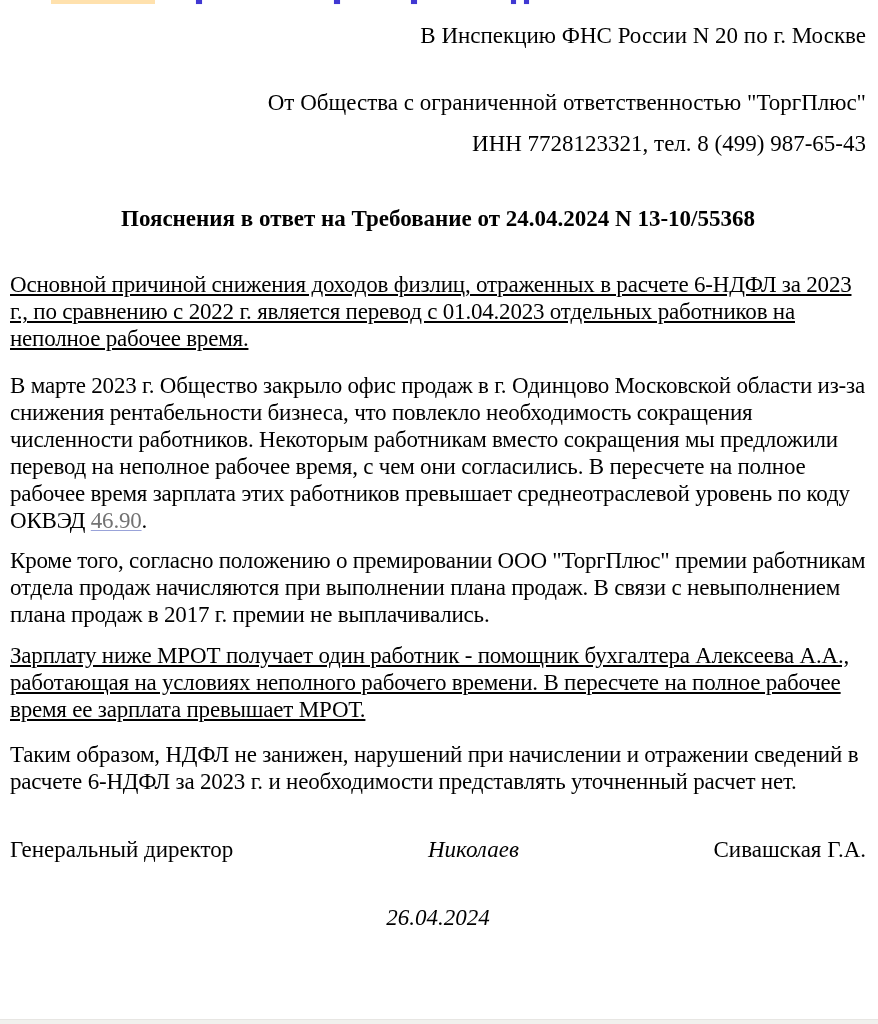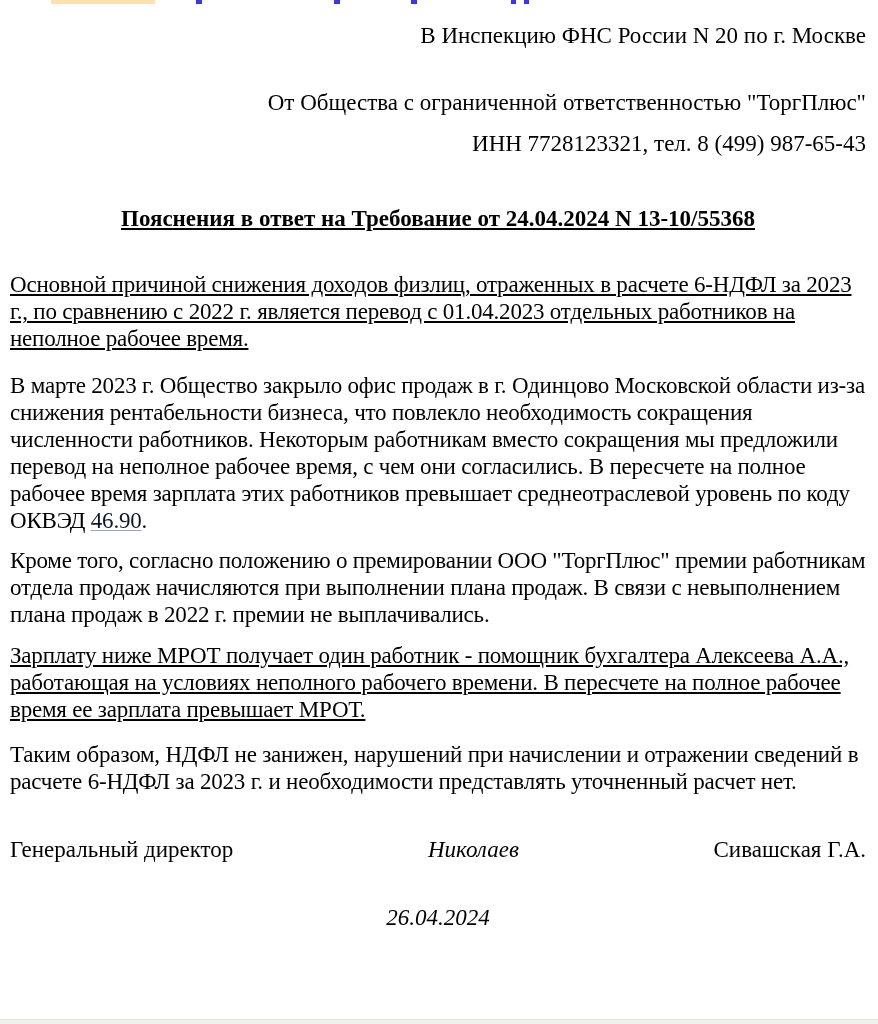--- a/index.html
+++ b/index.html
@@ -27,31 +27,30 @@
   .hdr { text-align: right; }
   .hdr .l2 { margin-top: 8px; }
   .hdr .l3 { margin-top: 40px; }
   .hdr .l4 { margin-top: 14px; }
   .hdr .l5 { margin-top: 14px; }
   
   .title {
     margin-top: 48px;
     text-align: center;
     font-weight: bold;
-    text-decoration: underline;
   }
   
   .p  { text-align: left; letter-spacing: -0.2px; }
   .p1 { margin-top: 39px; text-decoration: underline; }
   .p2 { margin-top: 20px; }
   .p3 { margin-top: 13px; }
   .p4 { margin-top: 14px; text-decoration: underline; }
   .p5 { margin-top: 18px; }
   a.okved {
-    color: #0f172a;
+    color: #737373;
     text-decoration: underline;
     text-decoration-color: #99a3d9;
     text-decoration-thickness: 1px;
     text-underline-offset: 2px;
     cursor: pointer;
     font-family: Liberation Serif, serif;
   }
   
   .sig {
     margin-top: 41px;
@@ -94,21 +93,21 @@
     <div class="l3">От Общества с ограниченной ответственностью "ТоргПлюс"</div>
     <div class="l5">ИНН 7728123321, тел. 8 (499) 987-65-43</div>
   </div>
 
   <div class="title">Пояснения в ответ на Требование от 24.04.2024 N 13-10/55368</div>
 
   <div class="p p1">Основной причиной снижения доходов физлиц, отраженных в расчете 6-НДФЛ за 2023 г., по сравнению с 2022 г. является перевод с 01.04.2023 отдельных работников на неполное рабочее время.</div>
 
   <div class="p p2"><span>В марте 2023 г. Общество закрыло офис продаж в г. Одинцово Московской области из-за снижения рентабельности бизнеса, что повлекло необходимость сокращения численности работников. Некоторым работникам вместо сокращения мы предложили перевод на неполное рабочее время, с чем они согласились. В пересчете на полное рабочее время зарплата этих работников превышает среднеотраслевой уровень по коду ОКВЭД </span><a class="okved">46.90</a><span>.</span></div>
 
-  <div class="p p3">Кроме того, согласно положению о премировании ООО "ТоргПлюс" премии работникам отдела продаж начисляются при выполнении плана продаж. В связи с невыполнением плана продаж в 2022 г. премии не выплачивались.</div>
+  <div class="p p3">Кроме того, согласно положению о премировании ООО "ТоргПлюс" премии работникам отдела продаж начисляются при выполнении плана продаж. В связи с невыполнением плана продаж в 2017 г. премии не выплачивались.</div>
 
   <div class="p p4">Зарплату ниже МРОТ получает один работник - помощник бухгалтера Алексеева А.А., работающая на условиях неполного рабочего времени. В пересчете на полное рабочее время ее зарплата превышает МРОТ.</div>
 
   <div class="p p5">Таким образом, НДФЛ не занижен, нарушений при начислении и отражении сведений в расчете 6-НДФЛ за 2023 г. и необходимости представлять уточненный расчет нет.</div>
 
   <div class="sig">
     <span class="role">Генеральный директор</span>
     <span class="autograph">Николаев</span>
     <span class="fullname">Сивашская Г.А.</span>
   </div>

